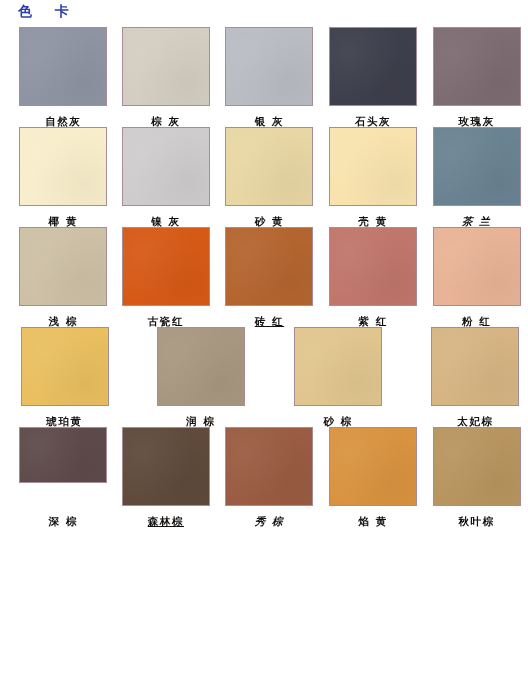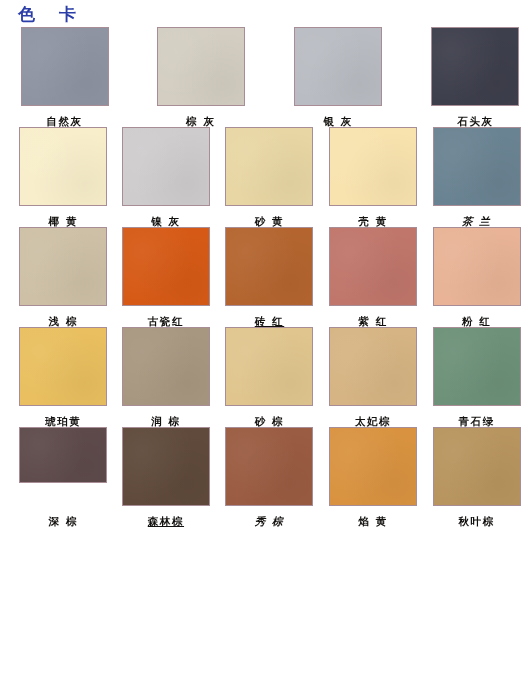--- a/index.html
+++ b/index.html
@@ -11,21 +11,21 @@
     width: 528px;
     height: 682px;
     overflow: hidden;
     font-family: "DejaVu Sans", "Liberation Sans", sans-serif;
     position: relative;
   }
   #page-title {
     position: absolute;
     left: 18px;
     top: 3px;
-    font-size: 17px;
+    font-size: 14px;
     font-weight: bold;
     color: #2b3ea8;
     letter-spacing: 9px;
     font-family: "DejaVu Sans", "Liberation Sans", sans-serif;
   }
   #swatch-grid {
     position: absolute;
     left: 0;
     top: 27px;
     width: 528px;
@@ -93,20 +93,24 @@
         <div class="swatch-label" style="color: rgb(19, 17, 15);">棕 灰</div>
       </div>
       <div class="swatch-cell c2">
         <div class="swatch-chip" title="银 灰" style="background: rgb(185, 188, 194); border-color: rgb(169, 141, 150);"></div>
         <div class="swatch-label" style="color: rgb(19, 17, 15);">银 灰</div>
       </div>
       <div class="swatch-cell c3">
         <div class="swatch-chip" title="石头灰" style="background: rgb(62, 63, 76); border-color: rgb(169, 141, 150);"></div>
         <div class="swatch-label" style="color: rgb(19, 17, 15);">石头灰</div>
       </div>
+      <div class="swatch-cell c4">
+        <div class="swatch-chip" title="玫瑰灰" style="background: rgb(125, 108, 114); border-color: rgb(169, 141, 150);"></div>
+        <div class="swatch-label" style="color: rgb(19, 17, 15);">玫瑰灰</div>
+      </div>
     </div>
     <div class="swatch-row">
       <div class="swatch-cell c0">
         <div class="swatch-chip" title="椰 黄" style="background: rgb(248, 238, 203); border-color: rgb(169, 141, 150);"></div>
         <div class="swatch-label" style="color: rgb(19, 17, 15);">椰 黄</div>
       </div>
       <div class="swatch-cell c1">
         <div class="swatch-chip" title="镍 灰" style="background: rgb(207, 204, 206); border-color: rgb(169, 141, 150);"></div>
         <div class="swatch-label" style="color: rgb(19, 17, 15);">镍 灰</div>
       </div>
@@ -155,24 +159,20 @@
         <div class="swatch-label" style="color: rgb(19, 17, 15);">润 棕</div>
       </div>
       <div class="swatch-cell c3">
         <div class="swatch-chip" title="砂 棕" style="background: rgb(224, 197, 142); border-color: rgb(169, 141, 150);"></div>
         <div class="swatch-label" style="color: rgb(19, 17, 15);">砂 棕</div>
       </div>
       <div class="swatch-cell c2">
         <div class="swatch-chip" title="太妃棕" style="background: rgb(214, 180, 131); border-color: rgb(169, 141, 150);"></div>
         <div class="swatch-label" style="color: rgb(19, 17, 15);">太妃棕</div>
       </div>
-      <div class="swatch-cell c4">
-        <div class="swatch-chip" title="青石绿" style="background: rgb(109, 145, 121); border-color: rgb(169, 141, 150);"></div>
-        <div class="swatch-label" style="color: rgb(19, 17, 15);">青石绿</div>
-      </div>
     </div>
     <div class="swatch-row">
       <div class="swatch-cell c0">
         <div class="swatch-chip" title="深 棕" style="background: rgb(94, 74, 74); border-color: rgb(169, 141, 150);"></div>
         <div class="swatch-label" style="color: rgb(19, 17, 15); margin-top: 32px;">深 棕</div>
       </div>
       <div class="swatch-cell c1">
         <div class="swatch-chip" title="森林棕" style="background: rgb(95, 74, 59); border-color: rgb(169, 141, 150);"></div>
         <div class="swatch-label" style="color: rgb(19, 17, 15); text-decoration: underline;">森林棕</div>
       </div>

